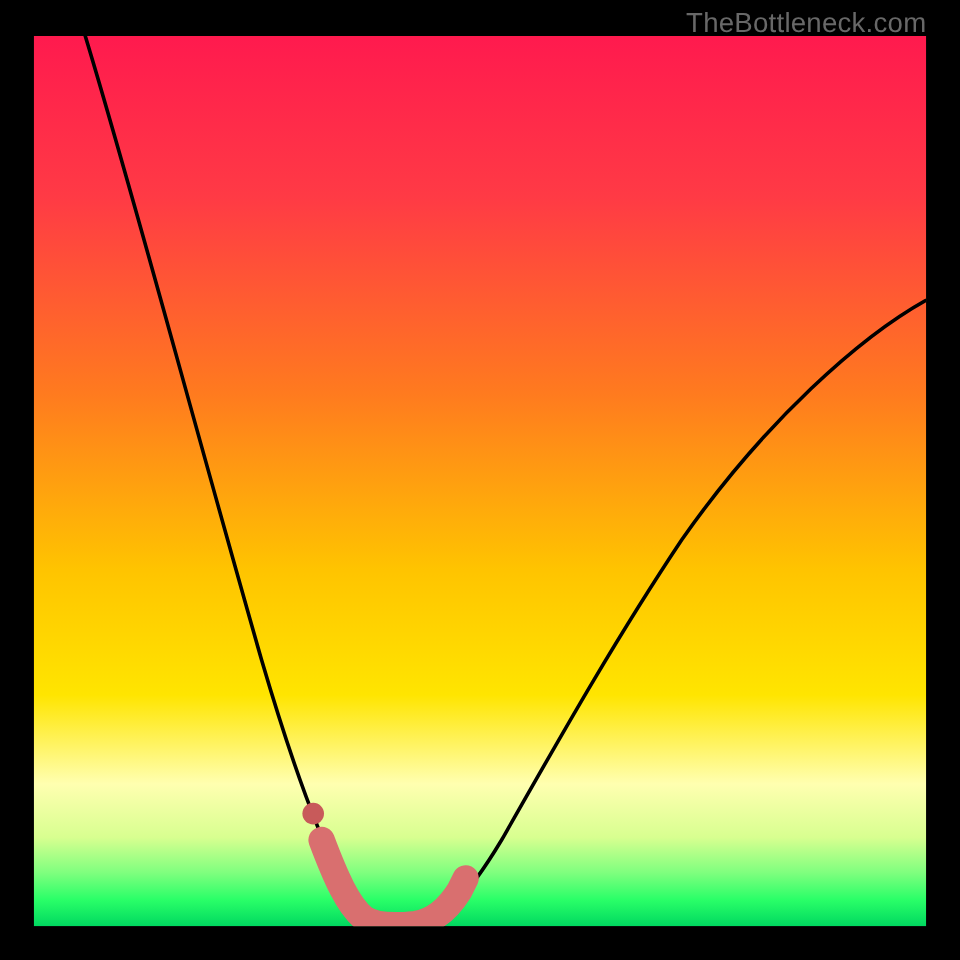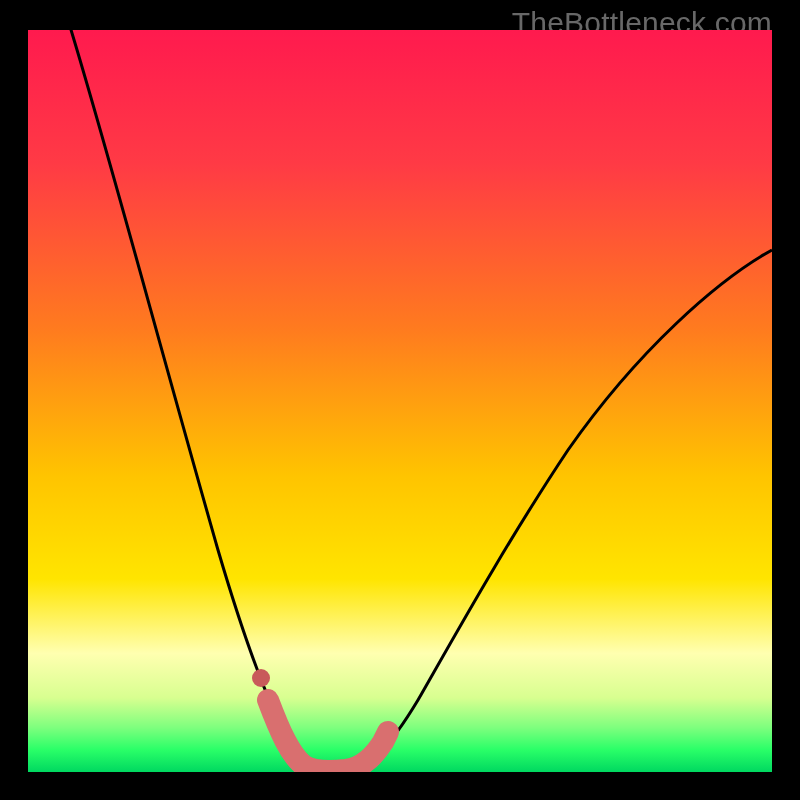--- a/index.html
+++ b/index.html
@@ -24,21 +24,21 @@
     left: 0;
     top: 0;
     width: 100%;
     height: 100%;
   }
   .watermark {
     position: absolute;
     top: 6px;
     right: 28px;
     color: #686868;
-    font-size: 30px;
+    font-size: 23px;
     font-weight: 500;
     letter-spacing: 0.2px;
     user-select: none;
   }
   svg.curve {
     position: absolute;
     left: 0;
     top: 0;
     width: 100%;
     height: 100%;

